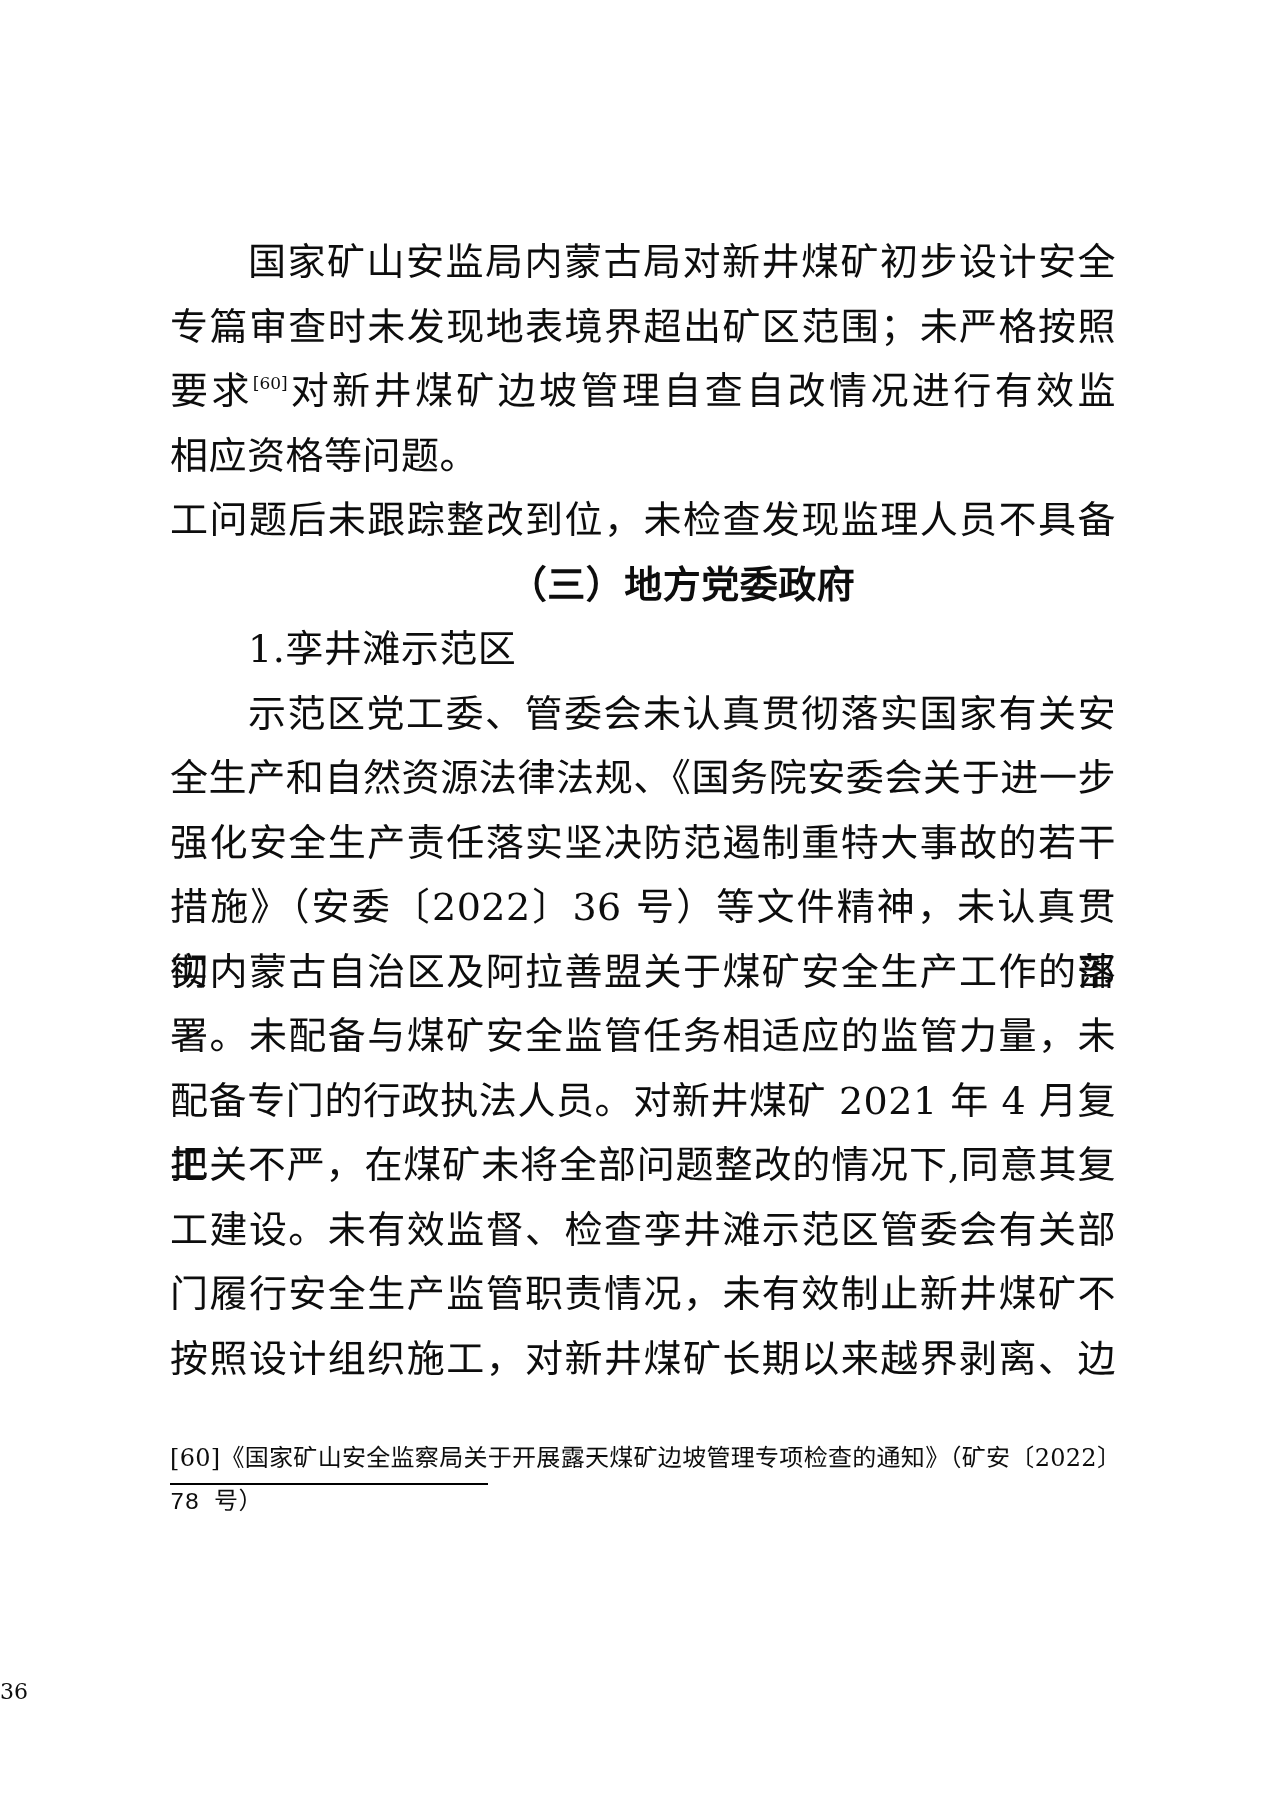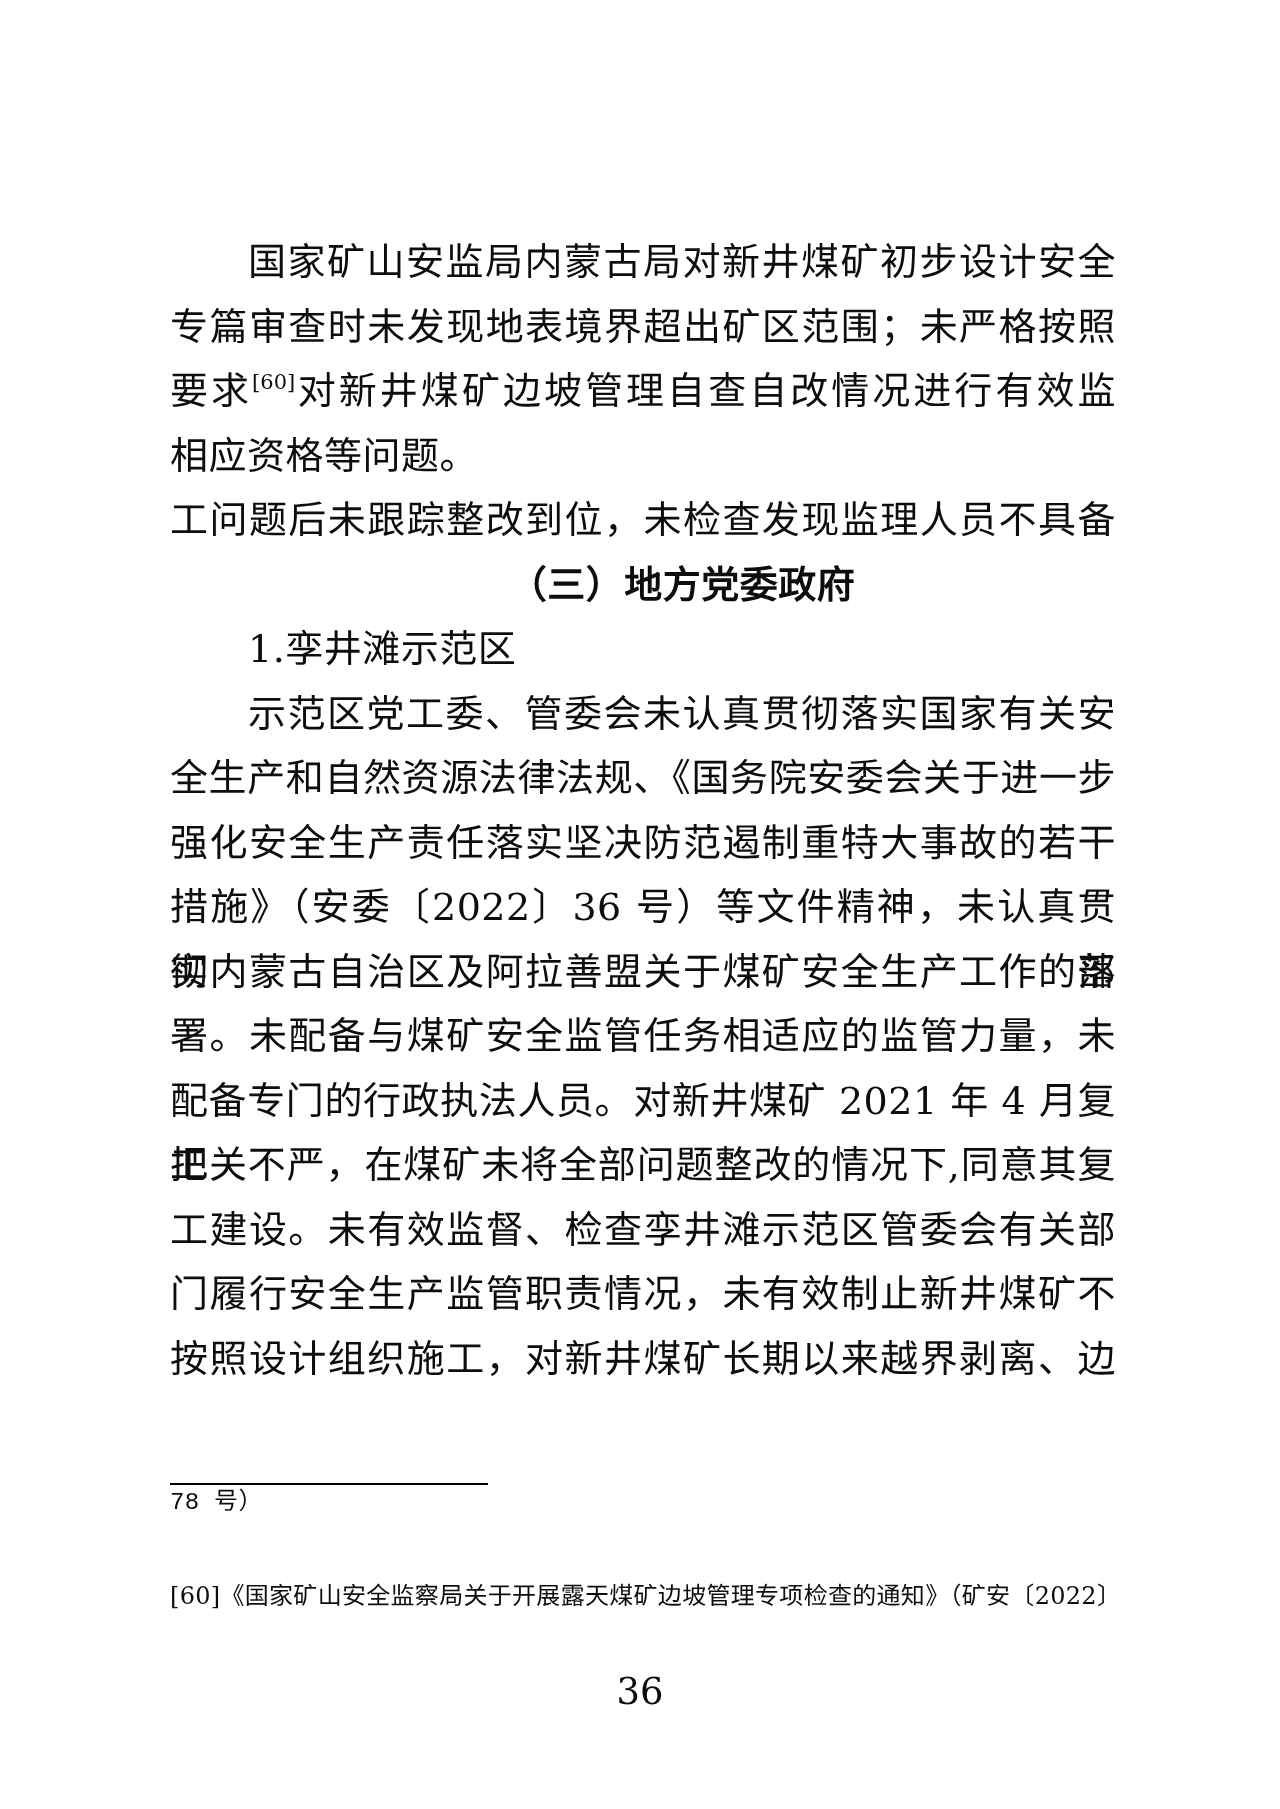--- a/index.html
+++ b/index.html
@@ -34,50 +34,49 @@
     text-align-last: justify;
   }
   .ind {
     text-indent: 78px;
   }
   .bold {
     font-weight: 700;
     text-align: center;
   }
   .supref {
-    font-size: 21px;
+    font-size: 17px;
     line-height: 0;
     vertical-align: 15px;
     letter-spacing: 0;
   }
   .fnsep {
     position: absolute;
     left: 170px;
     top: 1483px;
     width: 318px;
     height: 0;
     border-top: 2.5px solid #000000;
   }
   .fnline {
     position: absolute;
     left: 170px;
     width: 965px;
     font-size: 24px;
     line-height: 38px;
     letter-spacing: 0.3px;
   }
-  .fnline1 { top: 1577px; }
+  .fnline1 { top: 1439px; }
   .fnline2 { top: 1484px; font-family: Liberation Mono, monospace; }
   .pagenum {
     position: absolute;
     top: 1672px;
     left: 0;
     width: 1280px;
-    text-align: center;
-    font-size: 37px;
+    font-size: 22px;
     line-height: 40px;
   }
 </style>
 </head>
 <body>
 
 <div class="page">
 
   <div class="textcol">
 

